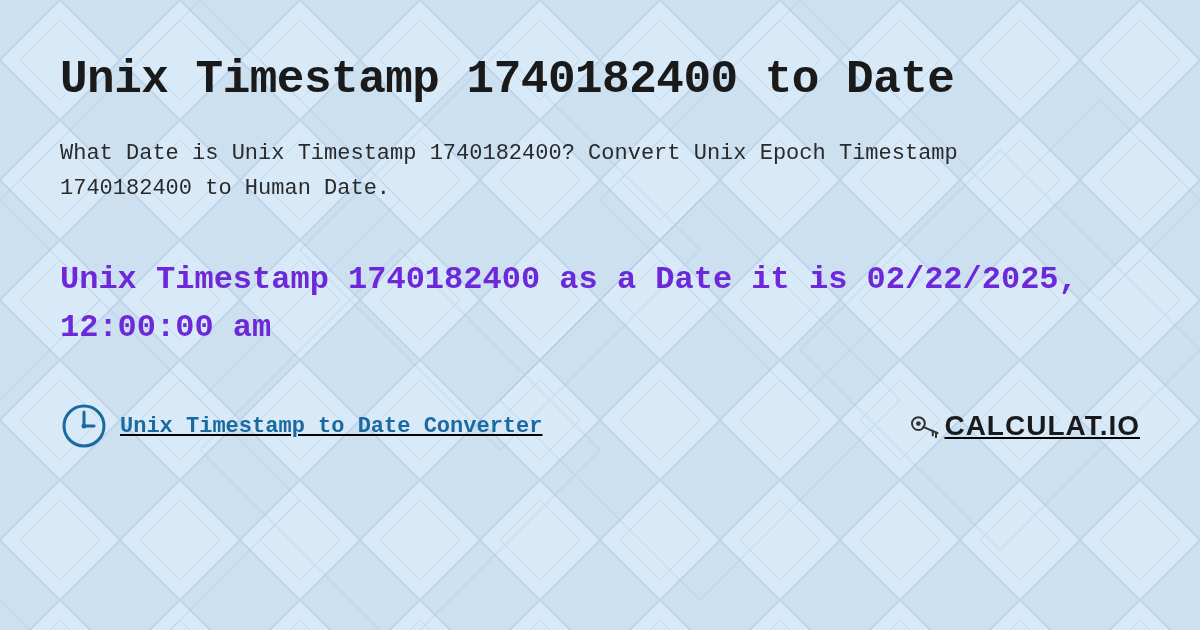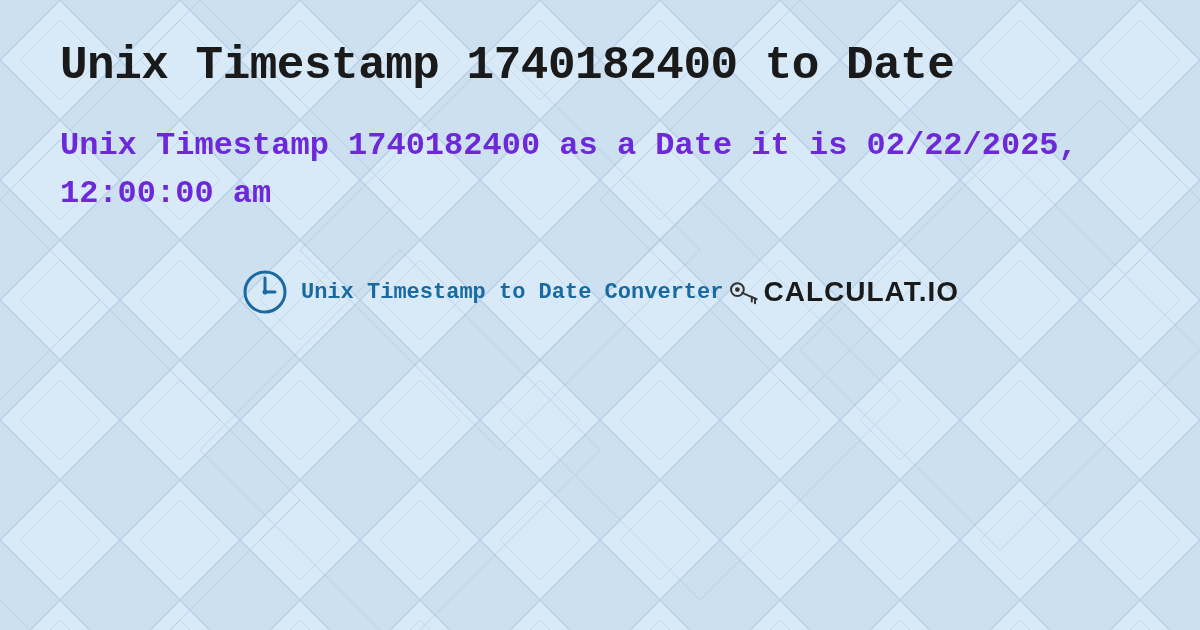--- a/index.html
+++ b/index.html
@@ -29,21 +29,21 @@
     }
 
     .bg-pattern svg {
       width: 100%;
       height: 100%;
     }
 
     .content {
       position: relative;
       z-index: 1;
-      padding: 40px 60px;
+      padding: 54px 60px;
     }
 
     .main-title {
       font-size: 46px;
       font-weight: bold;
       color: #1a1a1a;
       margin-bottom: 30px;
       font-family: 'Courier New', Courier, monospace;
       letter-spacing: -0.5px;
     }
@@ -65,23 +65,24 @@
       font-size: 32px;
       font-weight: bold;
       color: #6d28d9;
       line-height: 1.5;
       font-family: 'Courier New', Courier, monospace;
     }
 
     .footer {
       display: flex;
       align-items: center;
-      justify-content: center;
+      justify-content: space-between;
       margin-top: 30px;
       padding-top: 10px;
+      text-decoration: underline;
     }
 
     .footer-left {
       display: flex;
       align-items: center;
       gap: 12px;
     }
 
     .clock-icon {
       width: 48px;
@@ -138,20 +139,21 @@
       <polygon points="700,200 900,400 700,600 500,400" fill="none" stroke="#a8c4e0" stroke-width="1.5"></polygon>
       <polygon points="1000,150 1200,350 1000,550 800,350" fill="none" stroke="#a8c4e0" stroke-width="1.5"></polygon>
     </g>
   </svg>
 </div>
 
 <div class="content">
 
   <h1 class="main-title">Unix Timestamp 1740182400 to Date</h1>
 
+  <p class="description">What Date is Unix Timestamp 1740182400? Convert Unix Epoch Timestamp 1740182400 to Human Date.</p>
 
   <div class="result-section">
     <p class="result-text">Unix Timestamp 1740182400 as a Date it is 02/22/2025, 12:00:00 am</p>
   </div>
 
   <div class="footer">
     <div class="footer-left">
 
       <svg class="clock-icon" viewBox="0 0 48 48" xmlns="http://www.w3.org/2000/svg">
         <circle cx="24" cy="24" r="20" fill="none" stroke="#1a6aa0" stroke-width="3"></circle>

